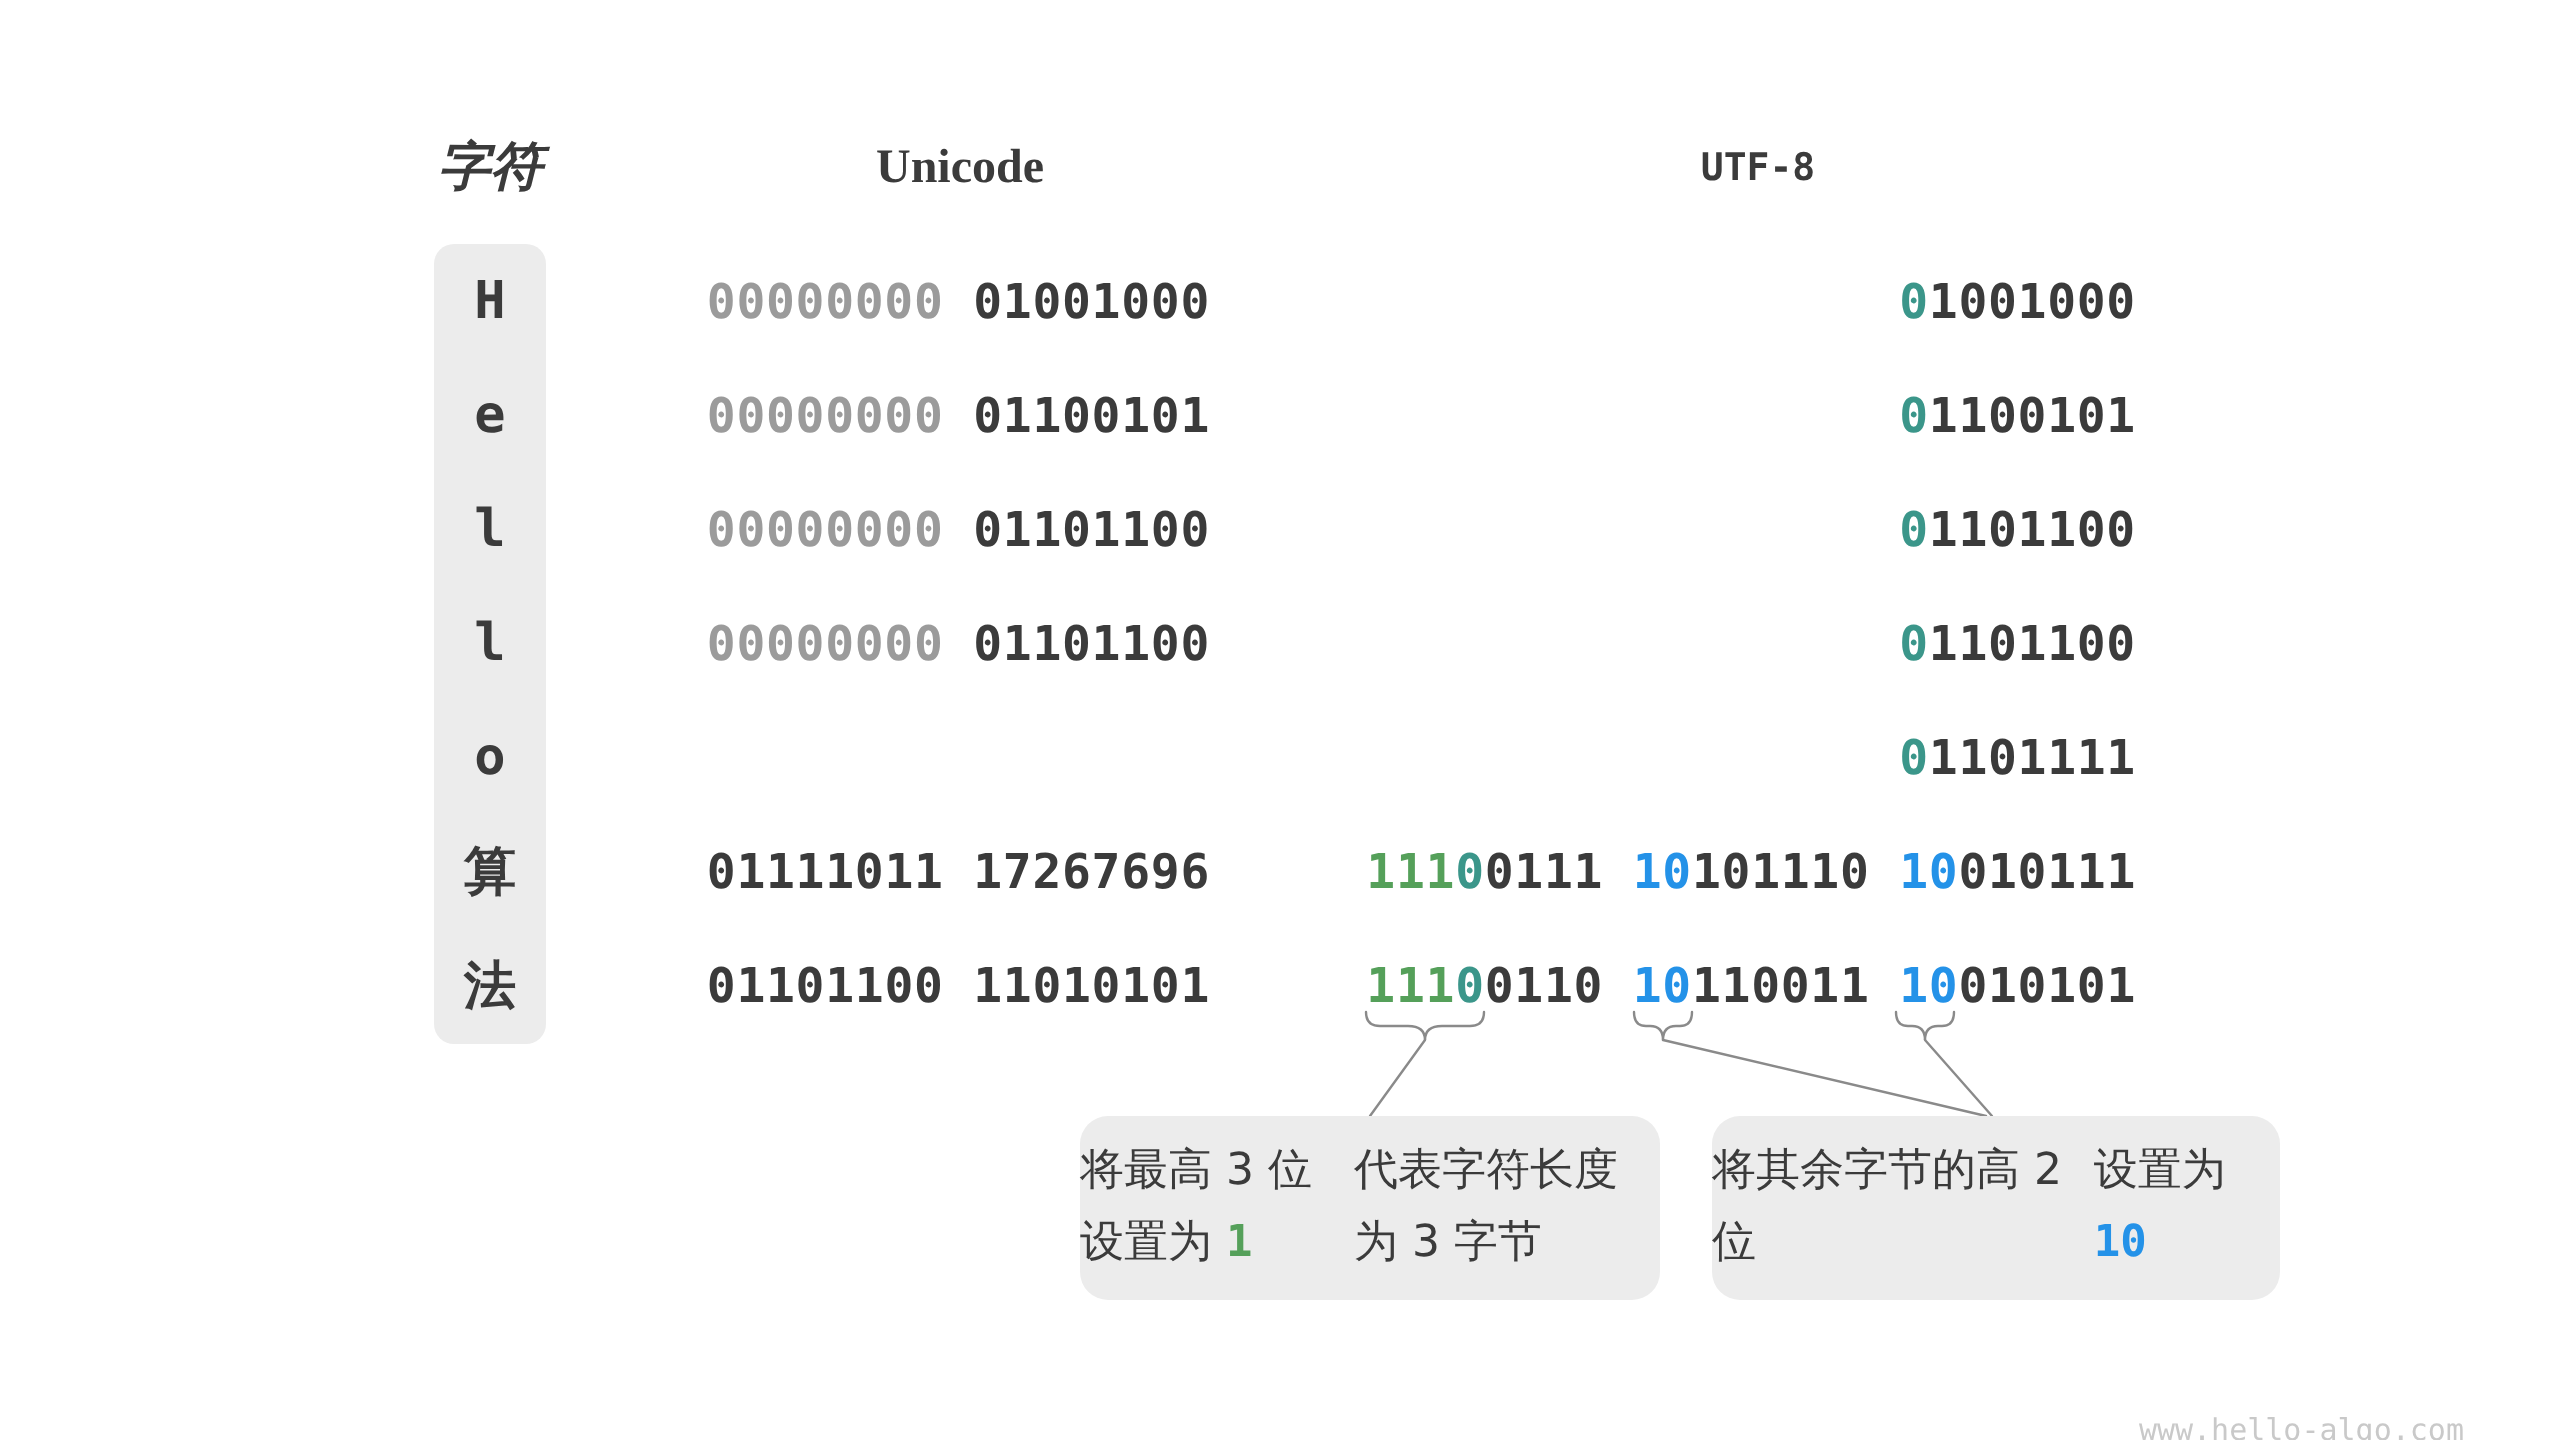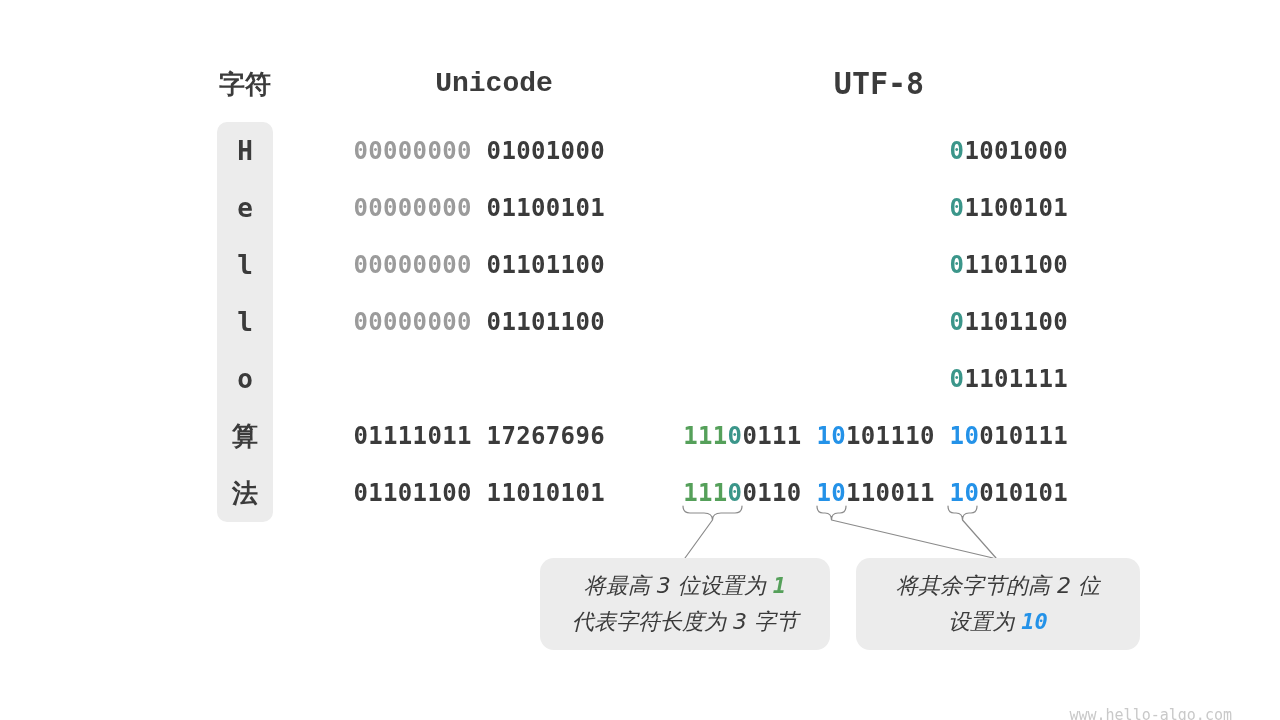--- a/index.html
+++ b/index.html
@@ -7,23 +7,23 @@
     --blue:#2492e8; --panel:#ececec; --line_gray:#8a8a8a; --watermark:#c9c9c9;
   }
   *{box-sizing:border-box;margin:0;padding:0;}
   html,body{background:#ffffff;}
   .canvas{position:relative;width:1280px;height:720px;background:#ffffff;overflow:hidden;
           font-family:"DejaVu Sans","Liberation Sans",sans-serif;}
 
   
   .hdr{position:absolute;top:68px;height:32px;line-height:32px;font-weight:bold;
        color:var(--dark);text-align:center;}
-  .hdr-char{left:217px;width:56px;font-size:26px;}
-  .hdr-unicode{left:384px;width:220px;font-size:28px;font-family:Liberation Mono, monospace;}
-  .hdr-utf8{left:769px;width:220px;font-size:30px;font-family:"DejaVu Sans Mono","Liberation Mono",monospace;}
+  .hdr-char{left:217px;width:56px;font-size:26px;font-style:italic;}
+  .hdr-unicode{left:370px;width:220px;font-size:24px;font-family:Liberation Serif, serif;}
+  .hdr-utf8{left:769px;width:220px;font-size:19px;font-family:"DejaVu Sans Mono","Liberation Mono",monospace;}
 
   
   .char-col-bg{position:absolute;left:217px;top:122px;width:56px;height:400px;
                background:var(--panel);border-radius:10px;}
 
   
   .rows{position:absolute;left:0;top:122px;width:1280px;height:400px;
         display:flex;flex-direction:column;}
   .row{flex:1;position:relative;}
   .cell{position:absolute;top:50%;transform:translateY(-50%);}
@@ -36,22 +36,22 @@
   .cell-utf8{right:212px;text-align:right;}
   .seg-dark{color:var(--dark);} .seg-gray{color:var(--gray);}
   .seg-green{color:var(--green);} .seg-teal{color:var(--teal);} .seg-blue{color:var(--blue);}
 
   
   .overlay{position:absolute;left:0;top:0;width:1280px;height:720px;pointer-events:none;}
   .overlay path,.overlay line{stroke:var(--line_gray);stroke-width:1.2;fill:none;stroke-linecap:round;}
 
   
   .callout{position:absolute;top:558px;height:92px;background:var(--panel);border-radius:14px;
-           display:flex;flex-direction:column;justify-content:center;align-items:center;
-           font-size:22px;line-height:36px;color:var(--dark);font-style:italic;}
+           display:flex;flex-direction:row;justify-content:center;align-items:center;
+           font-size:22px;line-height:36px;color:var(--dark);}
   .callout-1{left:540px;width:290px;}
   .callout-2{left:856px;width:284px;}
   .callout .digit{font-family:"DejaVu Sans Mono","Liberation Mono",monospace;font-weight:bold;}
 
   .watermark{position:absolute;top:706px;right:48px;font-size:15px;color:var(--watermark);
              font-family:"DejaVu Sans Mono","Liberation Mono",monospace;}
 </style>
 </head>
 <body>
 

